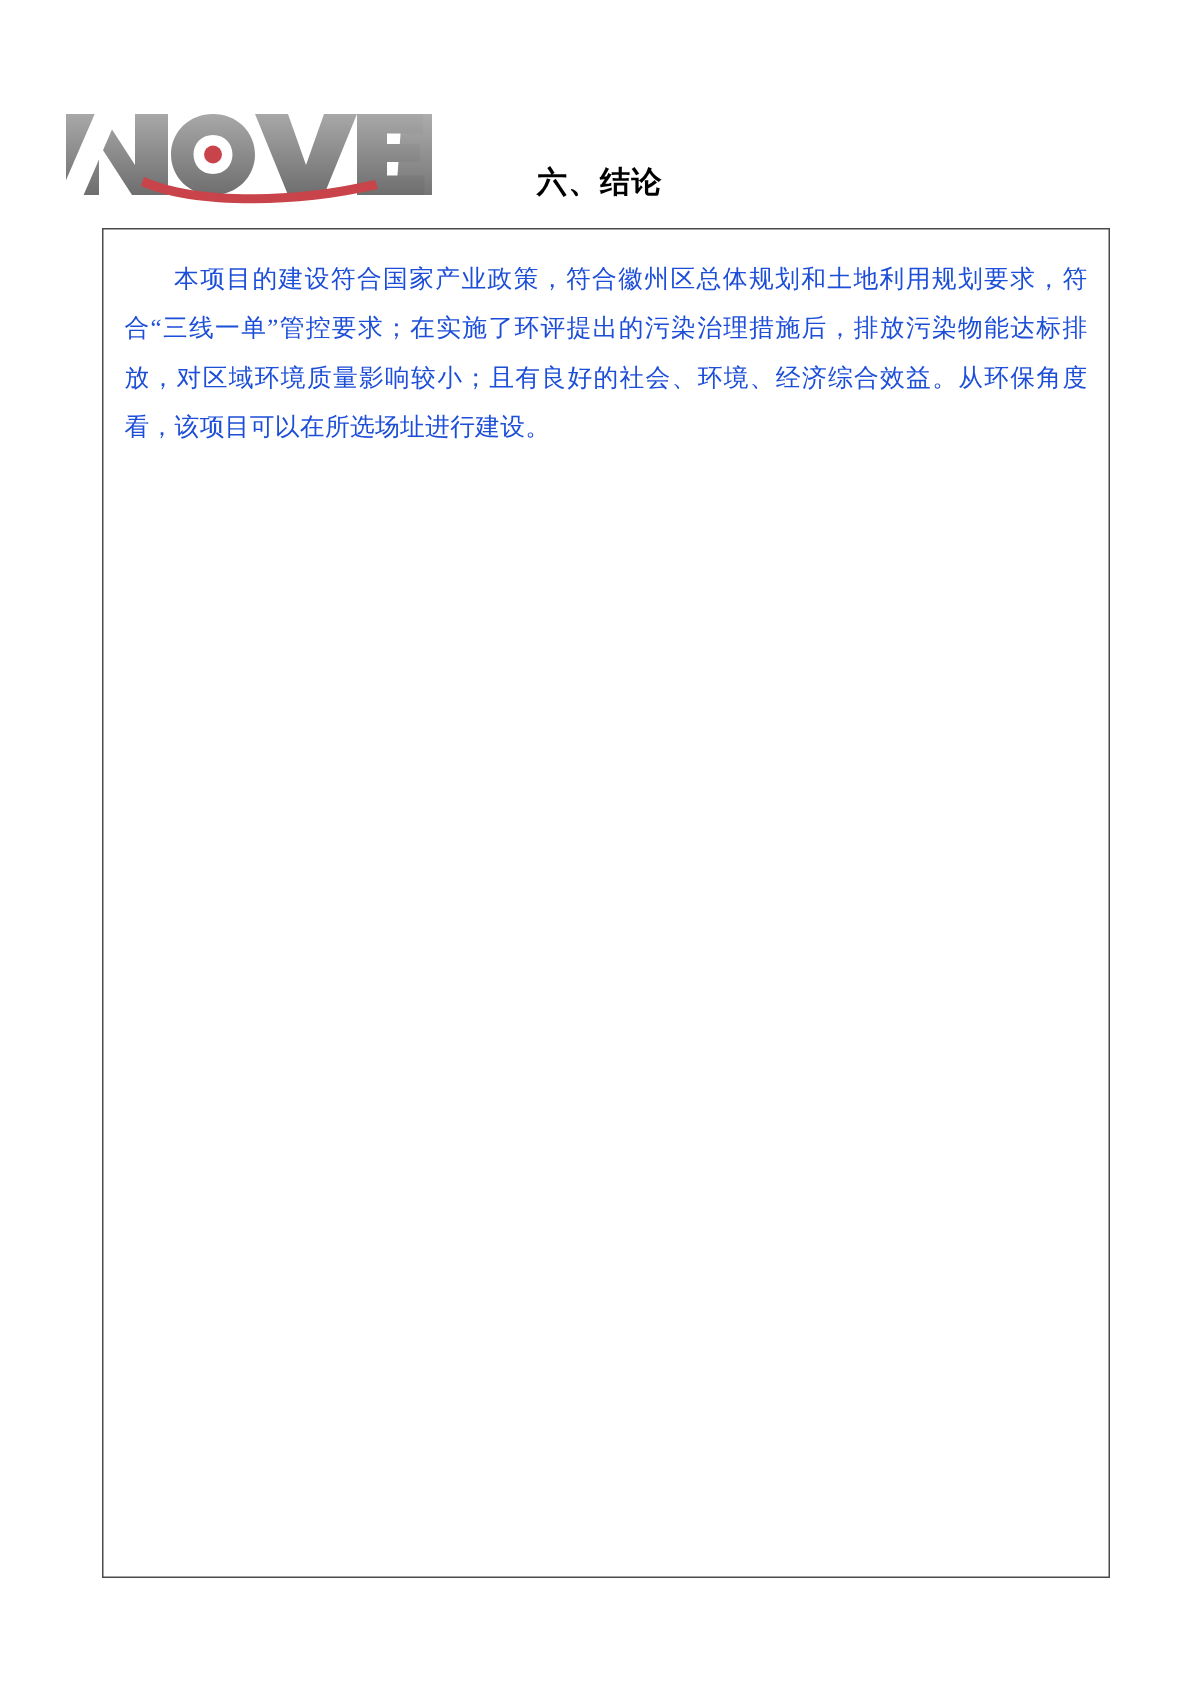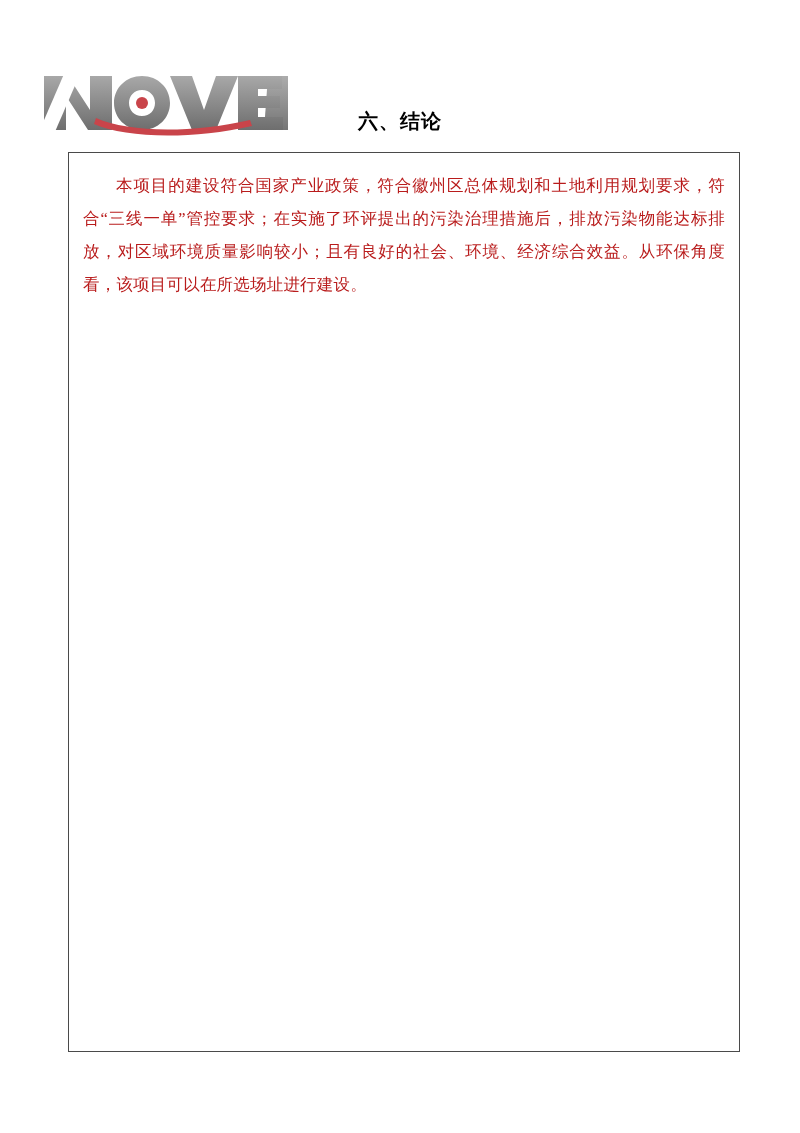--- a/index.html
+++ b/index.html
@@ -59,21 +59,21 @@
     box-sizing: border-box;
     background: #ffffff;
   }
 
   .body-text {
     margin: 0;
     padding: 16px 14px 0 14px;
     font-family: "Liberation Serif", "DejaVu Serif", serif;
     font-size: 16.5px;
     line-height: 33px;
-    color: #b91c1c;
+    color: #1d4ed8;
     text-align: justify;
     text-justify: inter-ideograph;
     text-indent: 2em;
     letter-spacing: 0.2px;
   }
 </style>
 </head>
 <body>
 
 <div class="page">

